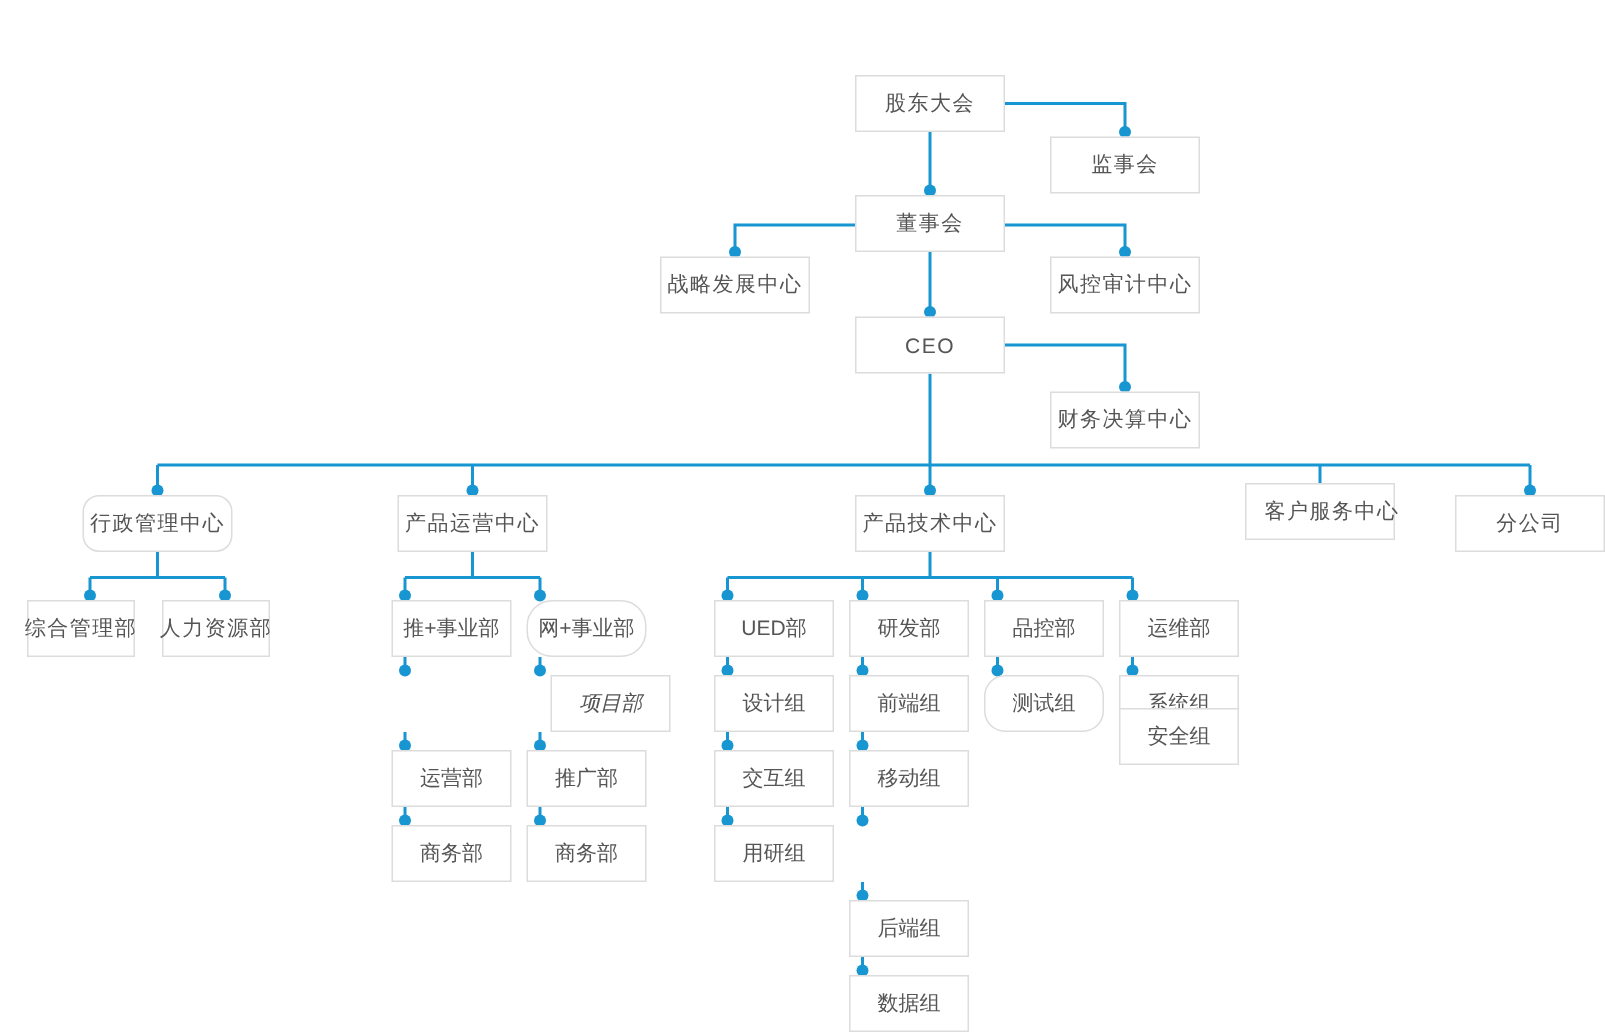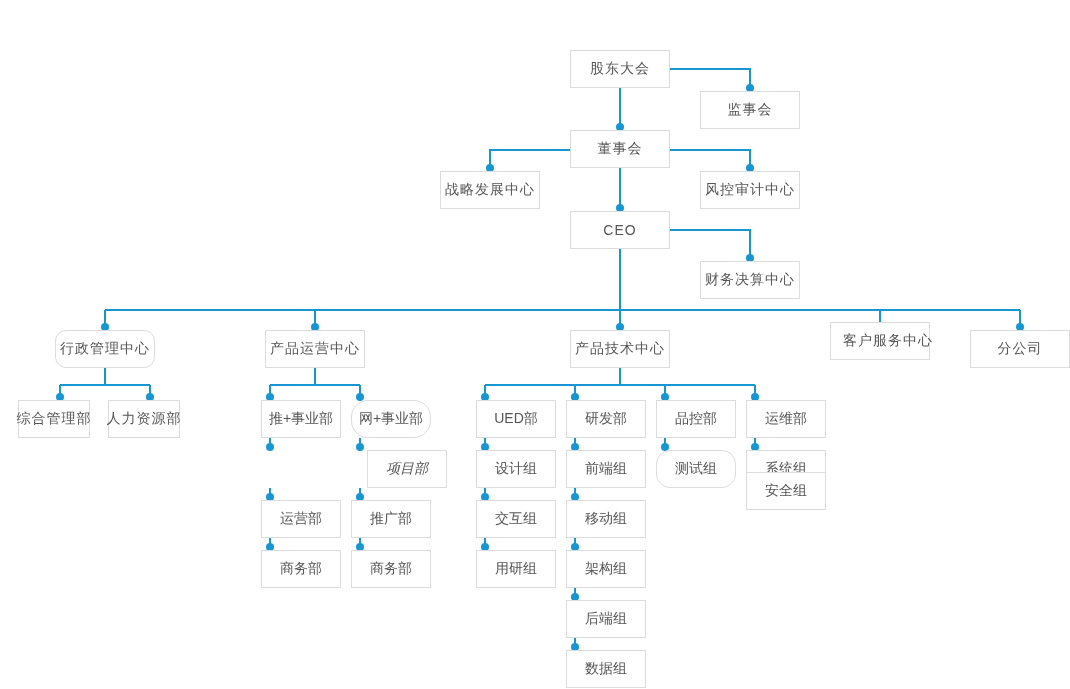--- a/index.html
+++ b/index.html
@@ -136,17 +136,16 @@
   <div class="node w80" style="left:625px;top:400px;">品控部</div>
   <div class="node w80" style="left:715px;top:400px;">运维部</div>
   <div class="node w80" style="left:445px;top:450px;">设计组</div>
   <div class="node w80" style="left:535px;top:450px;">前端组</div>
   <div class="node w80" style="left:625px;top:450px;border-radius:14px;">测试组</div>
   <div class="node w80" style="left:715px;top:450px;">系统组</div>
   <div class="node w80" style="left:445px;top:500px;">交互组</div>
   <div class="node w80" style="left:535px;top:500px;">移动组</div>
   <div class="node w80" style="left:715px;top:472px;font-family:Liberation Serif, serif;">安全组</div>
   <div class="node w80" style="left:445px;top:550px;">用研组</div>
-  <div class="node w80" style="left:535px;top:550px;">架构组</div>
   <div class="node w80" style="left:535px;top:600px;">后端组</div>
   <div class="node w80" style="left:535px;top:650px;">数据组</div>
 
 </div>
 
 </body></html>

